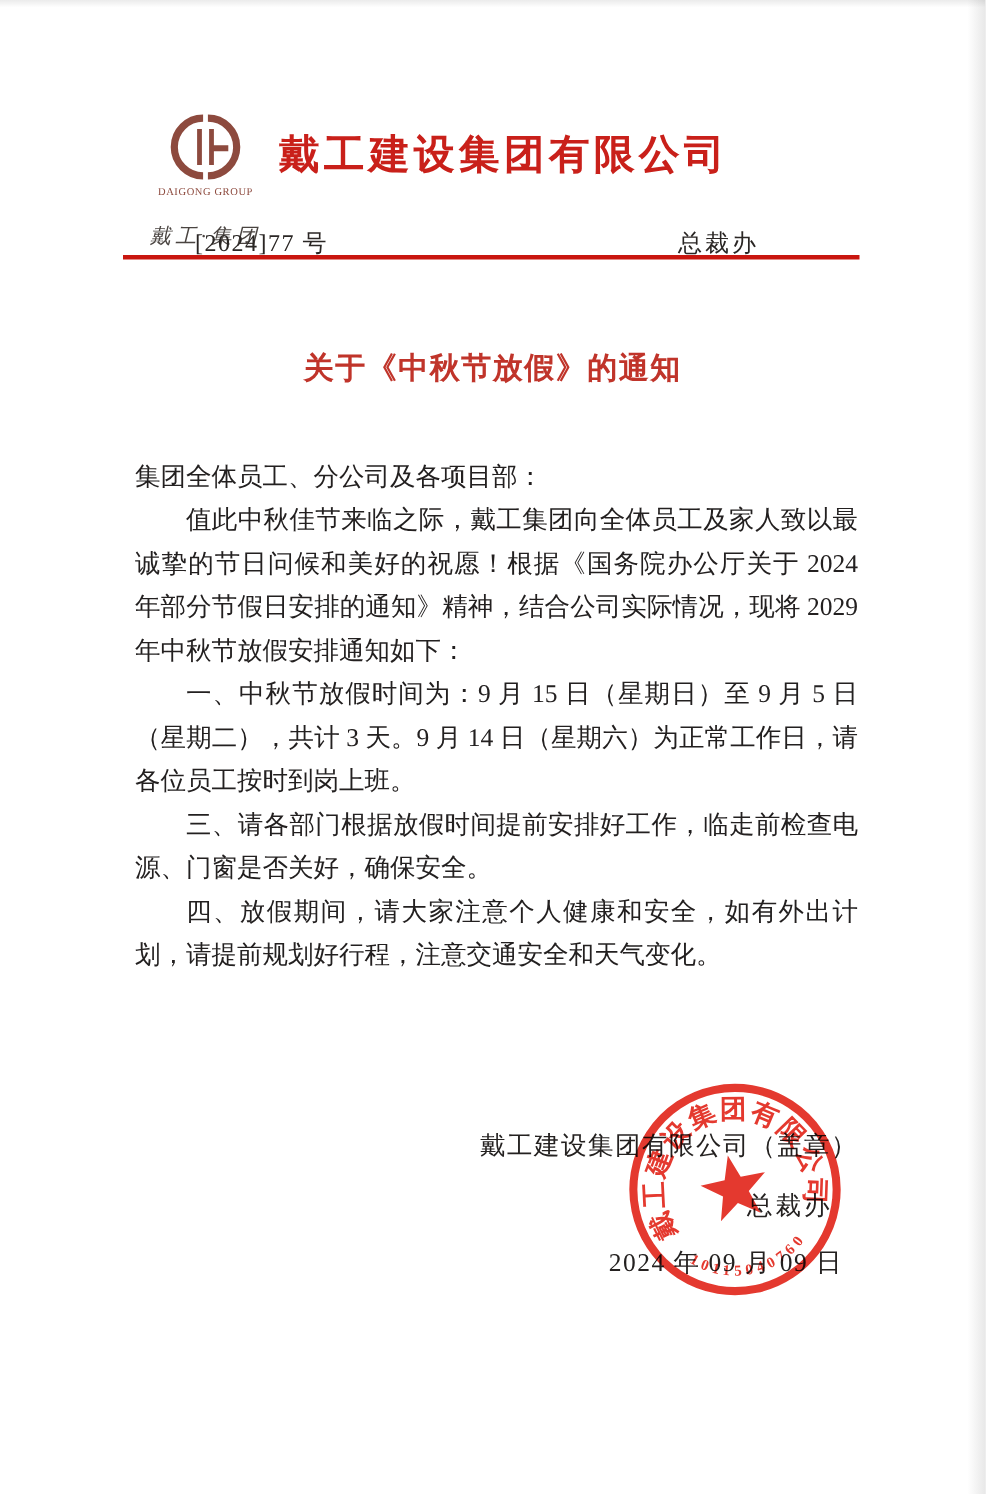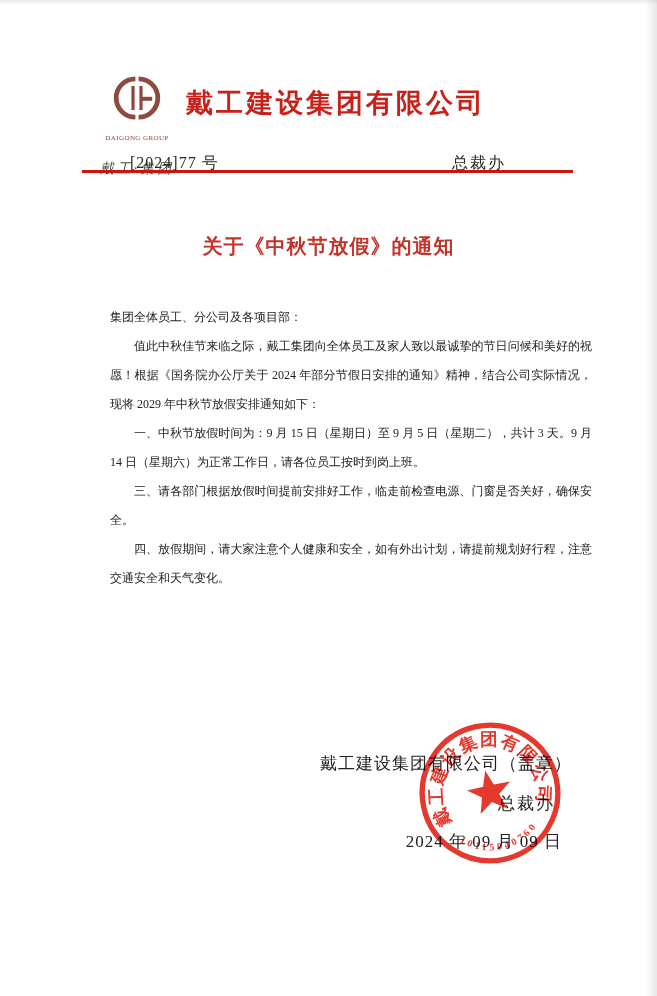--- a/index.html
+++ b/index.html
@@ -14,21 +14,21 @@
   }
   
   .scan-edge-right{position:absolute;top:0;right:0;width:12px;height:100%;
     background:linear-gradient(to right,rgba(0,0,0,0),rgba(110,110,110,.16));}
   .scan-edge-top{position:absolute;top:0;left:0;width:100%;height:5px;
     background:linear-gradient(to bottom,rgba(0,0,0,.08),rgba(0,0,0,0));}
 
   
   .logo{position:absolute;left:94px;top:74px;width:86px;text-align:center;}
   .logo svg{display:block;margin:0 auto;}
-  .logo-en{font-size:7px;line-height:9px;color:#8d4a3e;letter-spacing:.4px;margin-top:12px;white-space:nowrap;text-align:center;}
+  .logo-en{font-size:7px;line-height:9px;color:#8d4a3e;letter-spacing:.4px;margin-top:2px;white-space:nowrap;text-align:center;}
   .logo-cn{font-size:14px;line-height:13px;color:#4a4441;letter-spacing:3px;margin-top:19px;white-space:nowrap;font-style:italic;}
 
   .company{
     position:absolute;left:186px;top:86px;margin:0;
     font-size:27px;line-height:34px;font-weight:bold;
     letter-spacing:3px;color:#c9201a;white-space:nowrap;
   }
 
   .docmeta{
     position:absolute;top:153px;left:88px;width:484px;
@@ -43,21 +43,21 @@
   
   .title{
     position:absolute;top:230px;left:0;width:100%;margin:0;
     text-align:center;font-size:20px;line-height:32px;
     font-weight:bold;letter-spacing:1px;color:#c0342a;
   }
 
   
   .body{
     position:absolute;top:303px;left:90px;width:482px;
-    font-size:12px;line-height:29px;text-align:justify;margin-left:20px;
+    font-size:17px;line-height:29px;text-align:justify;
   }
   .body p{margin:0;text-indent:2em;}
   .body p.salutation{text-indent:0;}
   .body p.closing{margin-top:46px;}
 
   
   .sign{
     position:absolute;top:752px;left:0;width:572px;
     text-align:right;font-size:17px;line-height:24px;color:#242120;
   }

